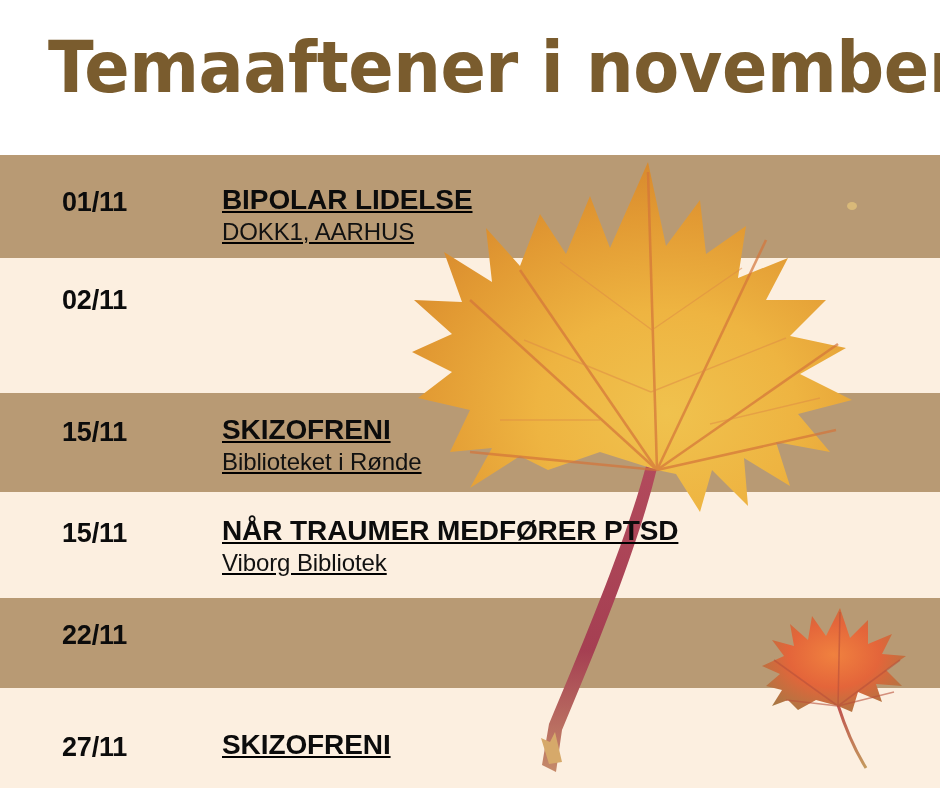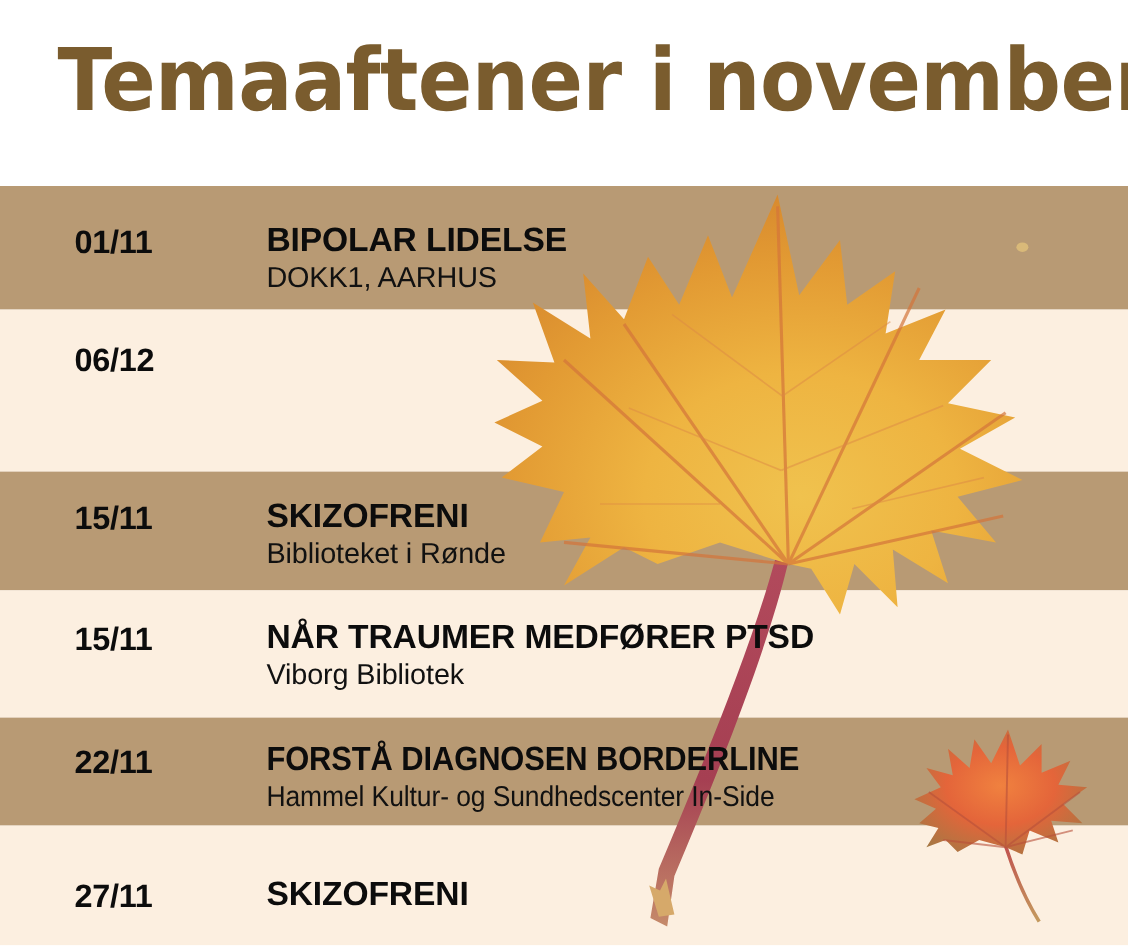--- a/index.html
+++ b/index.html
@@ -89,20 +89,21 @@
     font-weight: bold;
     font-size: 27px;
     line-height: 30px;
     color: #0c0c0c;
     letter-spacing: -0.2px;
   }
   .row-body {
     position: absolute;
     left: 222px;
     width: 700px;
+    text-decoration: underline;
   }
   .row-title {
     font-family: "Liberation Sans", sans-serif;
     font-weight: bold;
     font-size: 28px;
     line-height: 34px;
     color: #0c0c0c;
     letter-spacing: -0.1px;
     margin: 0;
     white-space: pre-line;
@@ -214,45 +215,41 @@
 
     <div class="row row-0" style="top:155px;height:103px;">
       <div class="row-date" style="top:32px;">01/11</div>
       <div class="row-body" style="top:28px;">
         <div class="row-title">BIPOLAR LIDELSE</div>
         <div class="row-venue">DOKK1, AARHUS</div>
       </div>
     </div>
 
     <div class="row row-1" style="top:258px;height:135px;">
-      <div class="row-date" style="top:27px;">06/12</div>
+      <div class="row-date" style="top:27px;">02/11</div>
     </div>
 
     <div class="row row-2" style="top:393px;height:99px;">
       <div class="row-date" style="top:24px;">15/11</div>
       <div class="row-body" style="top:20px;">
         <div class="row-title">SKIZOFRENI</div>
         <div class="row-venue">Biblioteket i Rønde</div>
       </div>
     </div>
 
     <div class="row row-3" style="top:492px;height:106px;">
       <div class="row-date" style="top:26px;">15/11</div>
       <div class="row-body" style="top:22px;">
         <div class="row-title">NÅR TRAUMER MEDFØRER PTSD</div>
         <div class="row-venue">Viborg Bibliotek</div>
       </div>
     </div>
 
     <div class="row row-4 row-5" style="top:598px;height:90px;padding-left:27px;">
       <div class="row-date" style="top:22px;">22/11</div>
-      <div class="row-body" style="top:18px;">
-        <div class="row-title">FORSTÅ DIAGNOSEN BORDERLINE</div>
-        <div class="row-venue">Hammel Kultur- og Sundhedscenter In-Side</div>
-      </div>
     </div>
 
     <div class="row row-5x" style="top:710px;height:100px;">
       <div class="row-date" style="top:22px;">27/11</div>
       <div class="row-body" style="top:18px;">
         <div class="row-title">SKIZOFRENI</div>
       </div>
     </div>
 
   </div>

